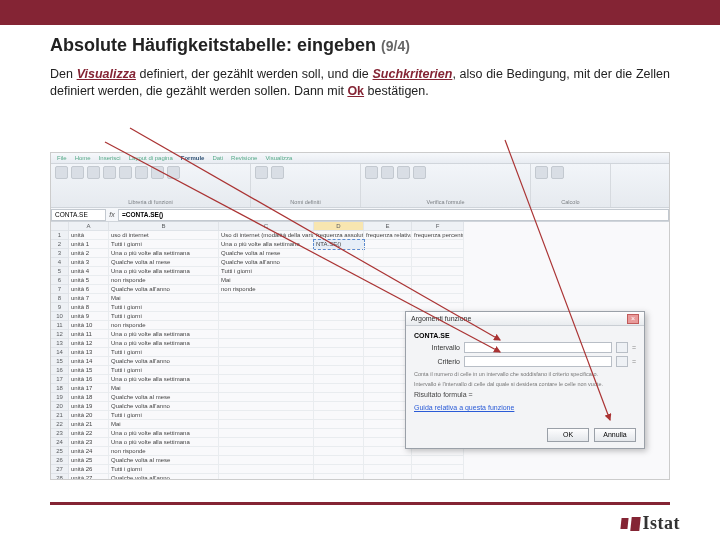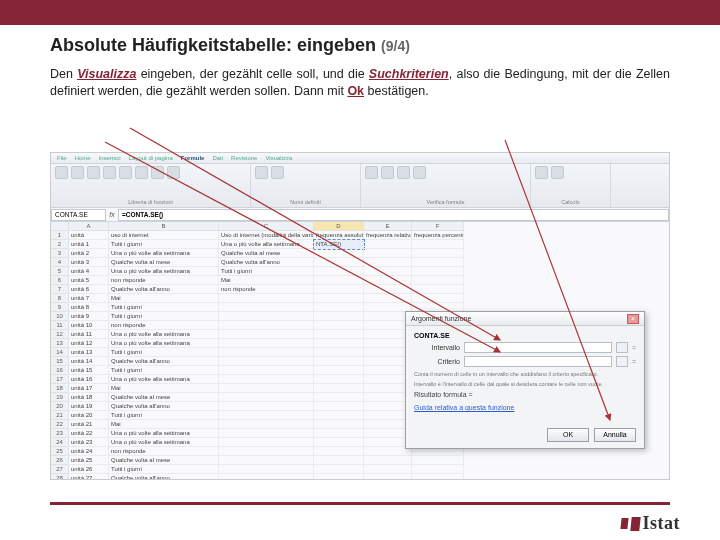--- a/index.html
+++ b/index.html
@@ -54,21 +54,21 @@
 <body>
 
 <div class="topbar"></div>
 
 <div class="heading">
   <span>Absolute Häufigkeitstabelle: eingeben</span>
   <span class="pg">(9/4)</span>
 </div>
 
 <p class="intro">
-  <span>Den </span><span class="em">Visualizza</span><span> eingeben, der gezählt celle soll, und die </span><span class="em">Suchkriterien</span><span>, also die Bedingung, mit der die Zellen definiert werden, die gezählt werden sollen. Dann mit </span><span class="ok">Ok</span><span> bestätigen.</span>
+  <span>Den </span><span class="em">Visualizza</span><span> definiert, der gezählt werden soll, und die </span><span class="em">Suchkriterien</span><span>, also die Bedingung, mit der die Zellen definiert werden, die gezählt werden sollen. Dann mit </span><span class="ok">Ok</span><span> bestätigen.</span>
 </p>
 
 <div class="shot">
   <div class="ribbonfile">
     <span>File</span>
     <span>Home</span>
     <span>Inserisci</span>
     <span>Layout di pagina</span>
     <span style="font-weight:bold;color:#357">Formule</span>
     <span>Dati</span>

